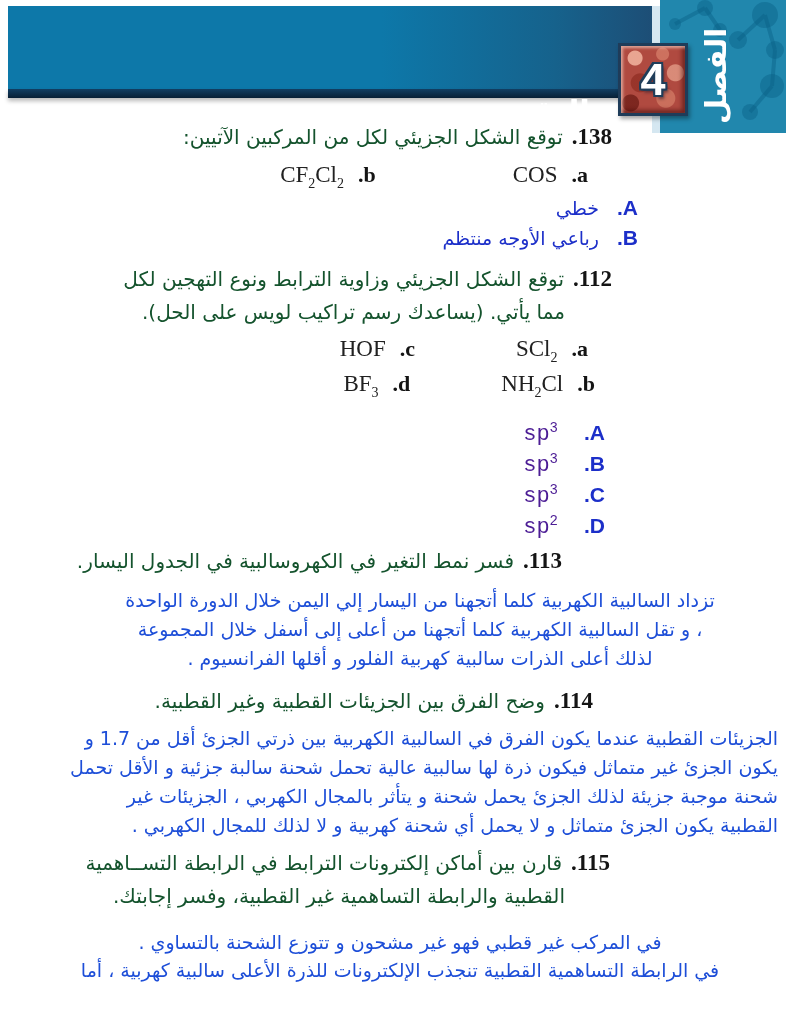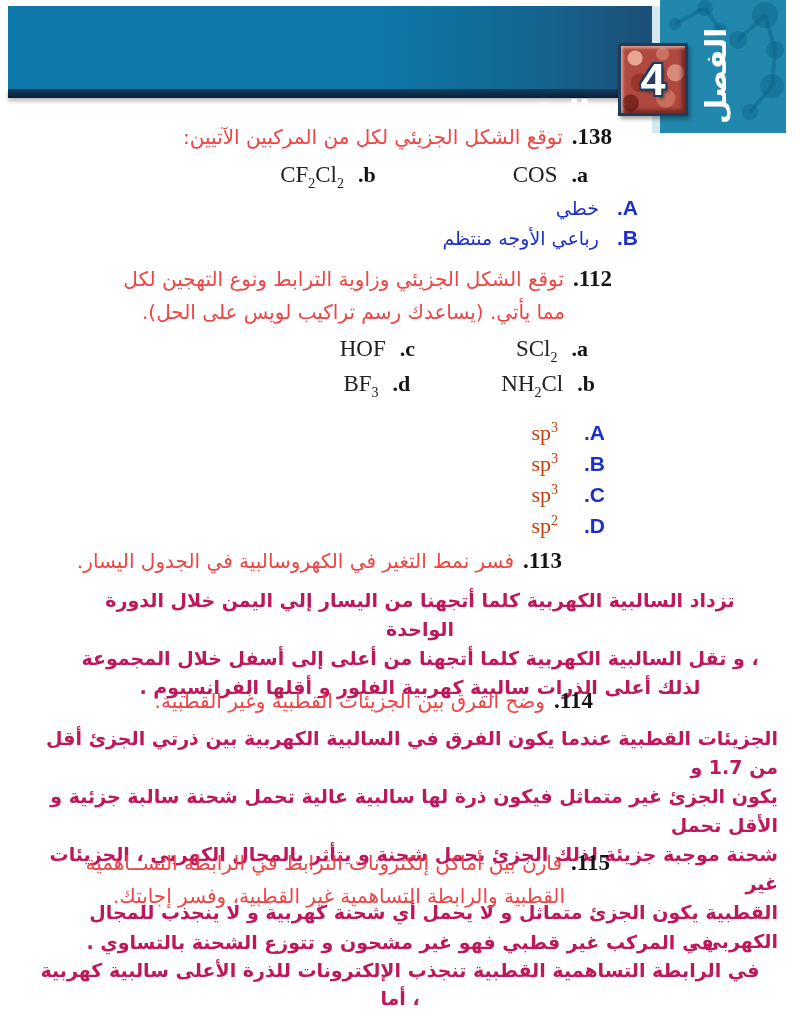--- a/index.html
+++ b/index.html
@@ -31,33 +31,33 @@
           box-shadow:inset 2px 2px 3px rgba(255,225,210,.6), inset -3px -3px 4px rgba(60,5,5,.55), 2px 3px 4px rgba(0,0,0,.35);
           display:flex;align-items:center;justify-content:center;}
   .chapter-num{color:#fff;font-family:"Liberation Sans",sans-serif;font-weight:700;font-size:45px;line-height:1;
           text-shadow:-2px 0 0 #203e5a,2px 0 0 #203e5a,0 -2px 0 #203e5a,0 2px 0 #203e5a,
                       -2px -2px 0 #203e5a,2px 2px 0 #203e5a,-2px 2px 0 #203e5a,2px -2px 0 #203e5a,
                       3px 4px 3px rgba(20,20,40,.5);}
 
   
   .qline{position:absolute;display:flex;direction:rtl;align-items:baseline;gap:9px;white-space:nowrap;}
   .qnum{font-family:"Liberation Serif",serif;font-weight:700;font-size:23px;color:#141414;}
-  .qtext{font-size:20px;color:#ef4444;}
+  .qtext{font-size:20px;color:#14532d;}
   .items{position:absolute;display:flex;direction:rtl;align-items:baseline;}
   .item{display:flex;direction:rtl;align-items:baseline;gap:14px;}
   .ltr{direction:ltr;unicode-bidi:isolate;display:inline-block;}
   .imark{font-family:"Liberation Serif",serif;font-weight:700;font-size:22px;color:#141414;}
   .iform{font-family:"Liberation Serif",serif;font-size:23px;color:#212121;margin-left:9px;}
   .iform sub{font-size:14px;}
   .bans{position:absolute;display:flex;direction:rtl;align-items:baseline;gap:18px;white-space:nowrap;}
   .amark{font-family:"Liberation Sans",sans-serif;font-weight:700;font-size:21px;color:#1c2fc9;}
   .atext{font-weight:400;font-size:19px;color:#1c2fc9;}
-  .aform{font-family:Liberation Serif, serif;font-size:22px;color:#c2410c;}
+  .aform{font-family:Liberation Mono, monospace;font-size:22px;color:#4c1d95;}
   .aform sup{font-size:14px;}
-  .ablock{position:absolute;color:#be185d;font-weight:700;font-size:19px;line-height:29px;}
+  .ablock{position:absolute;color:#1d4ed8;font-weight:400;font-size:19px;line-height:29px;}
   .center{text-align:center;}
   .rtl-right{text-align:right;}
 </style>
 </head>
 <body>
 
 <div class="page">
 
   <div class="banner"></div>
   <div class="banner-edge"></div>
@@ -168,21 +168,21 @@
   </div>
 
   <div class="qline" style="top:688px;right:207px;">
     <span class="qnum">114.</span>
     <span class="qtext">وضح الفرق بين الجزيئات القطبية وغير القطبية.</span>
   </div>
   <div class="ablock rtl-right" style="top:724px;right:22px;width:758px;">
     <div>الجزيئات القطبية عندما يكون الفرق في السالبية الكهربية بين ذرتي الجزئ أقل من 1.7 و</div>
     <div>يكون الجزئ غير متماثل فيكون ذرة لها سالبية عالية تحمل شحنة سالبة جزئية و الأقل تحمل</div>
     <div>شحنة موجبة جزيئة لذلك الجزئ يحمل شحنة و يتأثر بالمجال الكهربي ، الجزيئات غير</div>
-    <div>القطبية يكون الجزئ متماثل و لا يحمل أي شحنة كهربية و لا ينجذب للمجال الكهربي .</div>
+    <div>القطبية يكون الجزئ متماثل و لا يحمل أي شحنة كهربية و لا لذلك للمجال الكهربي .</div>
   </div>
 
   <div class="qline" style="top:850px;right:190px;">
     <span class="qnum">115.</span>
     <span class="qtext">قارن بين أماكن إلكترونات الترابط في الرابطة التســاهمية</span>
   </div>
   <div class="qline" style="top:884px;right:235px;">
     <span class="qtext">القطبية والرابطة التساهمية غير القطبية، وفسر إجابتك.</span>
   </div>
   <div class="ablock center" style="top:928px;left:40px;width:720px;line-height:28px;">

